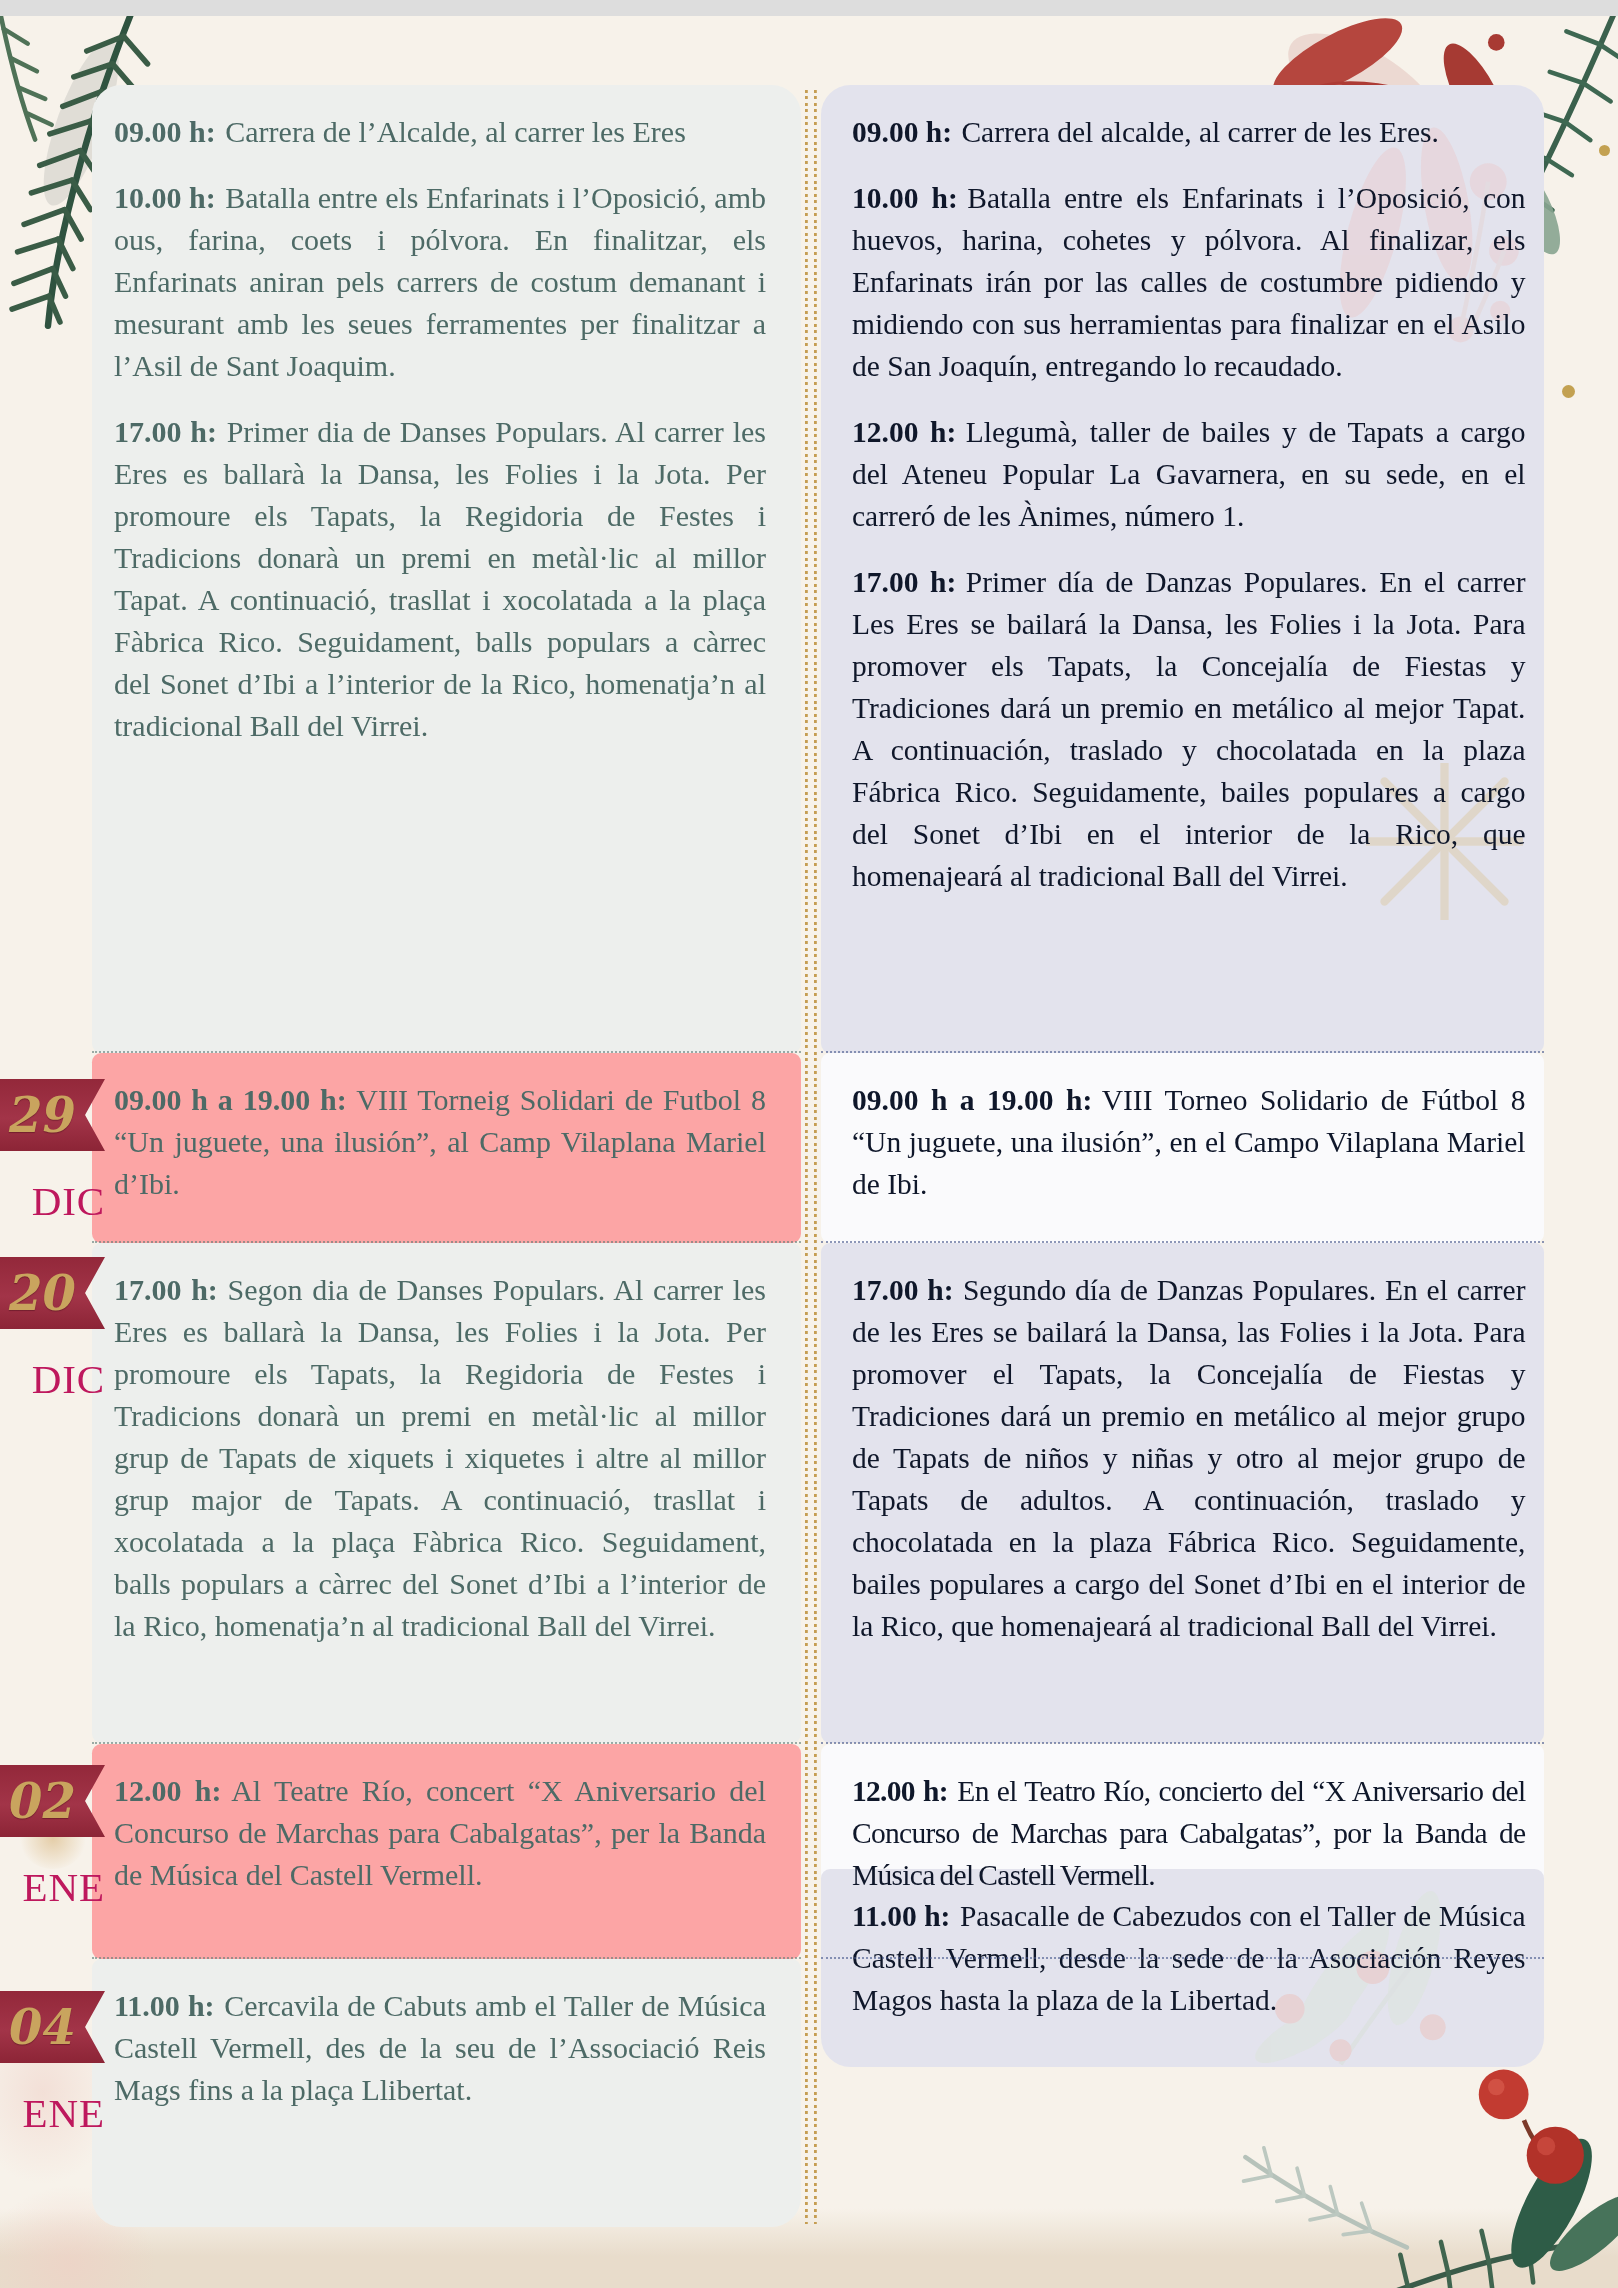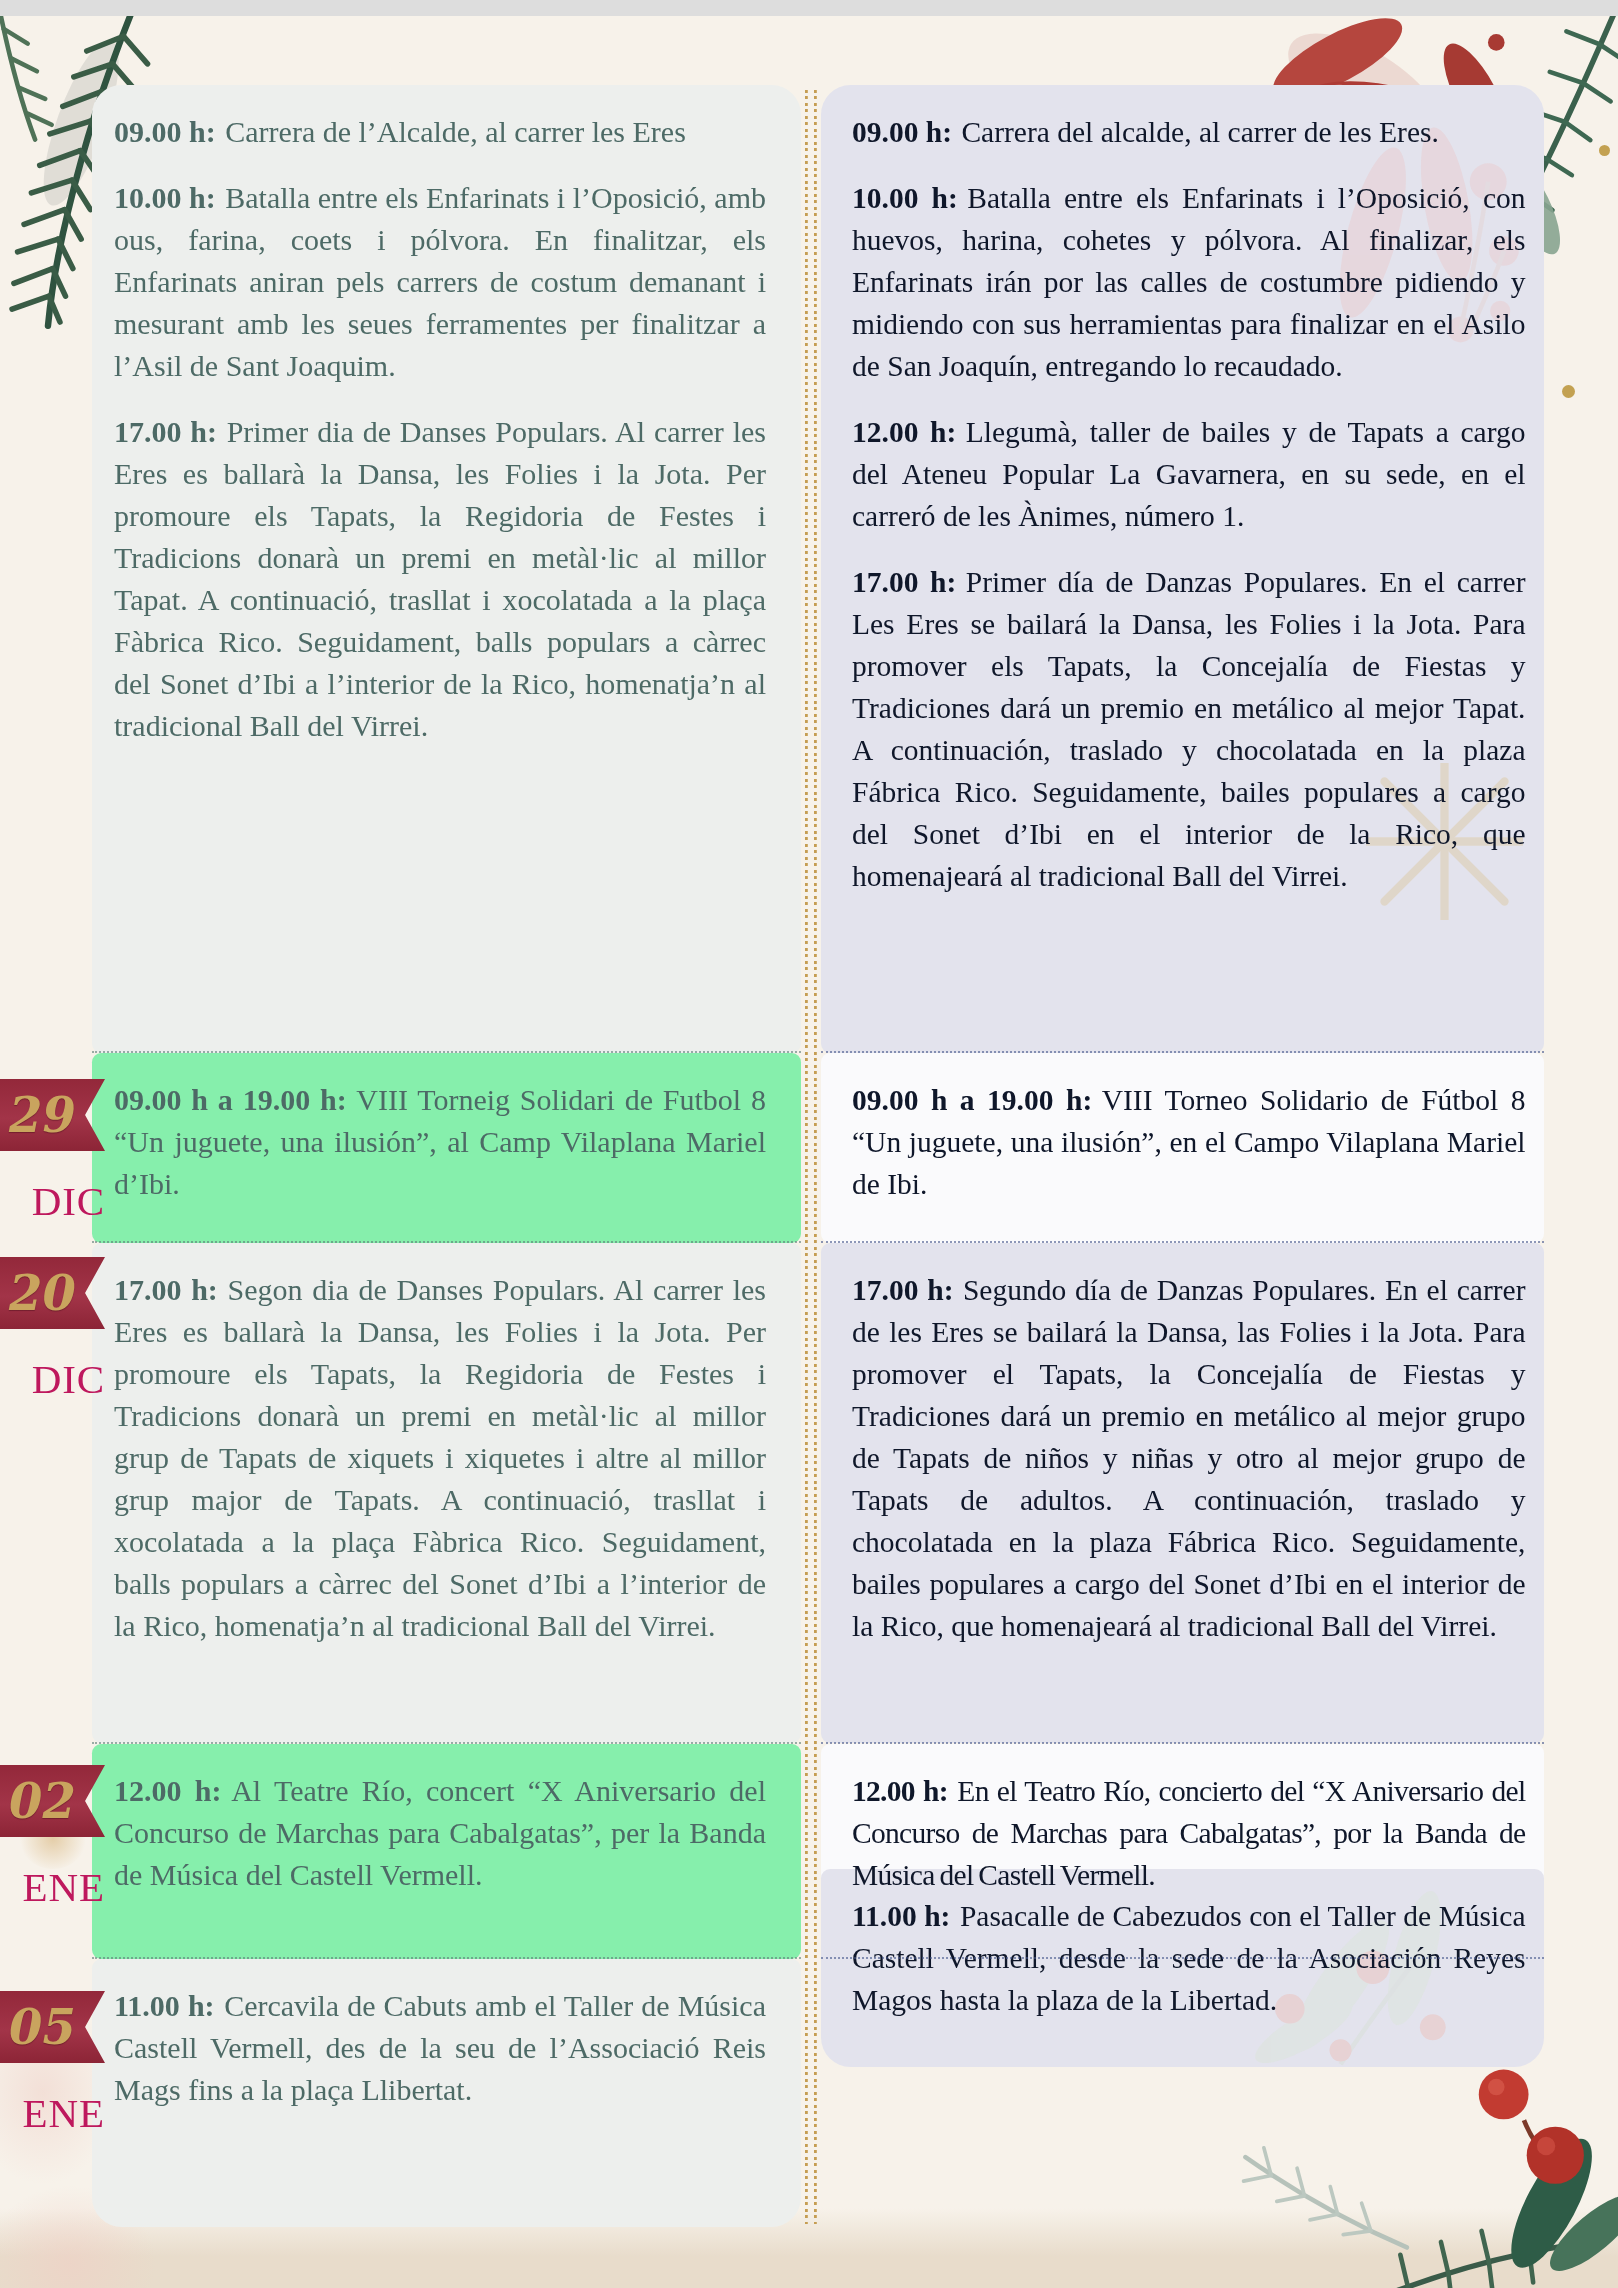--- a/index.html
+++ b/index.html
@@ -23,21 +23,21 @@
   .column{position:absolute;top:69px;z-index:2;}
   .column.left{left:92px;width:709px;}
   .column.right{left:821px;width:723px;}
   .block{position:absolute;left:0;width:100%;box-sizing:border-box;overflow:hidden;border-radius:9.2px;}
   .column.left  .block{padding:26px 35px 16.6px 22px;}
   .column.right .block{padding:26px 18.5px 16.6px 31px;}
   .block.first{border-radius:29.5px 29.5px 9.2px 9.2px;padding-top:54px;}
   .block.last{border-radius:9.2px 9.2px 29.5px 29.5px;}
   .column.left  .tint{background:#edefed;}
   .column.right .tint{background:#e3e3ed;}
-  .column.left  .plain{background:#86efac;}
+  .column.left  .plain{background:#fca5a5;}
   .column.right .plain{background:#fafafc;}
   .block p{margin:0 0 24px;text-align:justify;position:relative;z-index:3;}
   .column.left  .block p{color:#4d6a66;font-size:30px;line-height:42px;}
   .column.right .block p{color:#0f172a;font-size:29.5px;line-height:42px;}
   .time{font-weight:700;margin-right:.32em;}
   .column.right .tight p{letter-spacing:-0.7px;word-spacing:-1.8px;}
   .sep{position:absolute;left:0;width:100%;height:0;border-top:2.8px dotted;opacity:.6;z-index:5;}
   .column.left  .sep{border-color:#5d7c78;}
   .column.right .sep{border-color:#45568c;}
   .inblock-deco{position:absolute;pointer-events:none;z-index:1;}
@@ -254,18 +254,18 @@
     <span class="day">20</span>
   </div>
   <div class="month" style="top:1339px">DIC</div>
 
   <div class="ribbon" style="top:1749px">
     <span class="day">02</span>
   </div>
   <div class="month" style="top:1847px">ENE</div>
 
   <div class="ribbon" style="top:1975px">
-    <span class="day">05</span>
+    <span class="day">04</span>
   </div>
   <div class="month" style="top:2073px">ENE</div>
 
 </div>
 
 
 </body></html>

